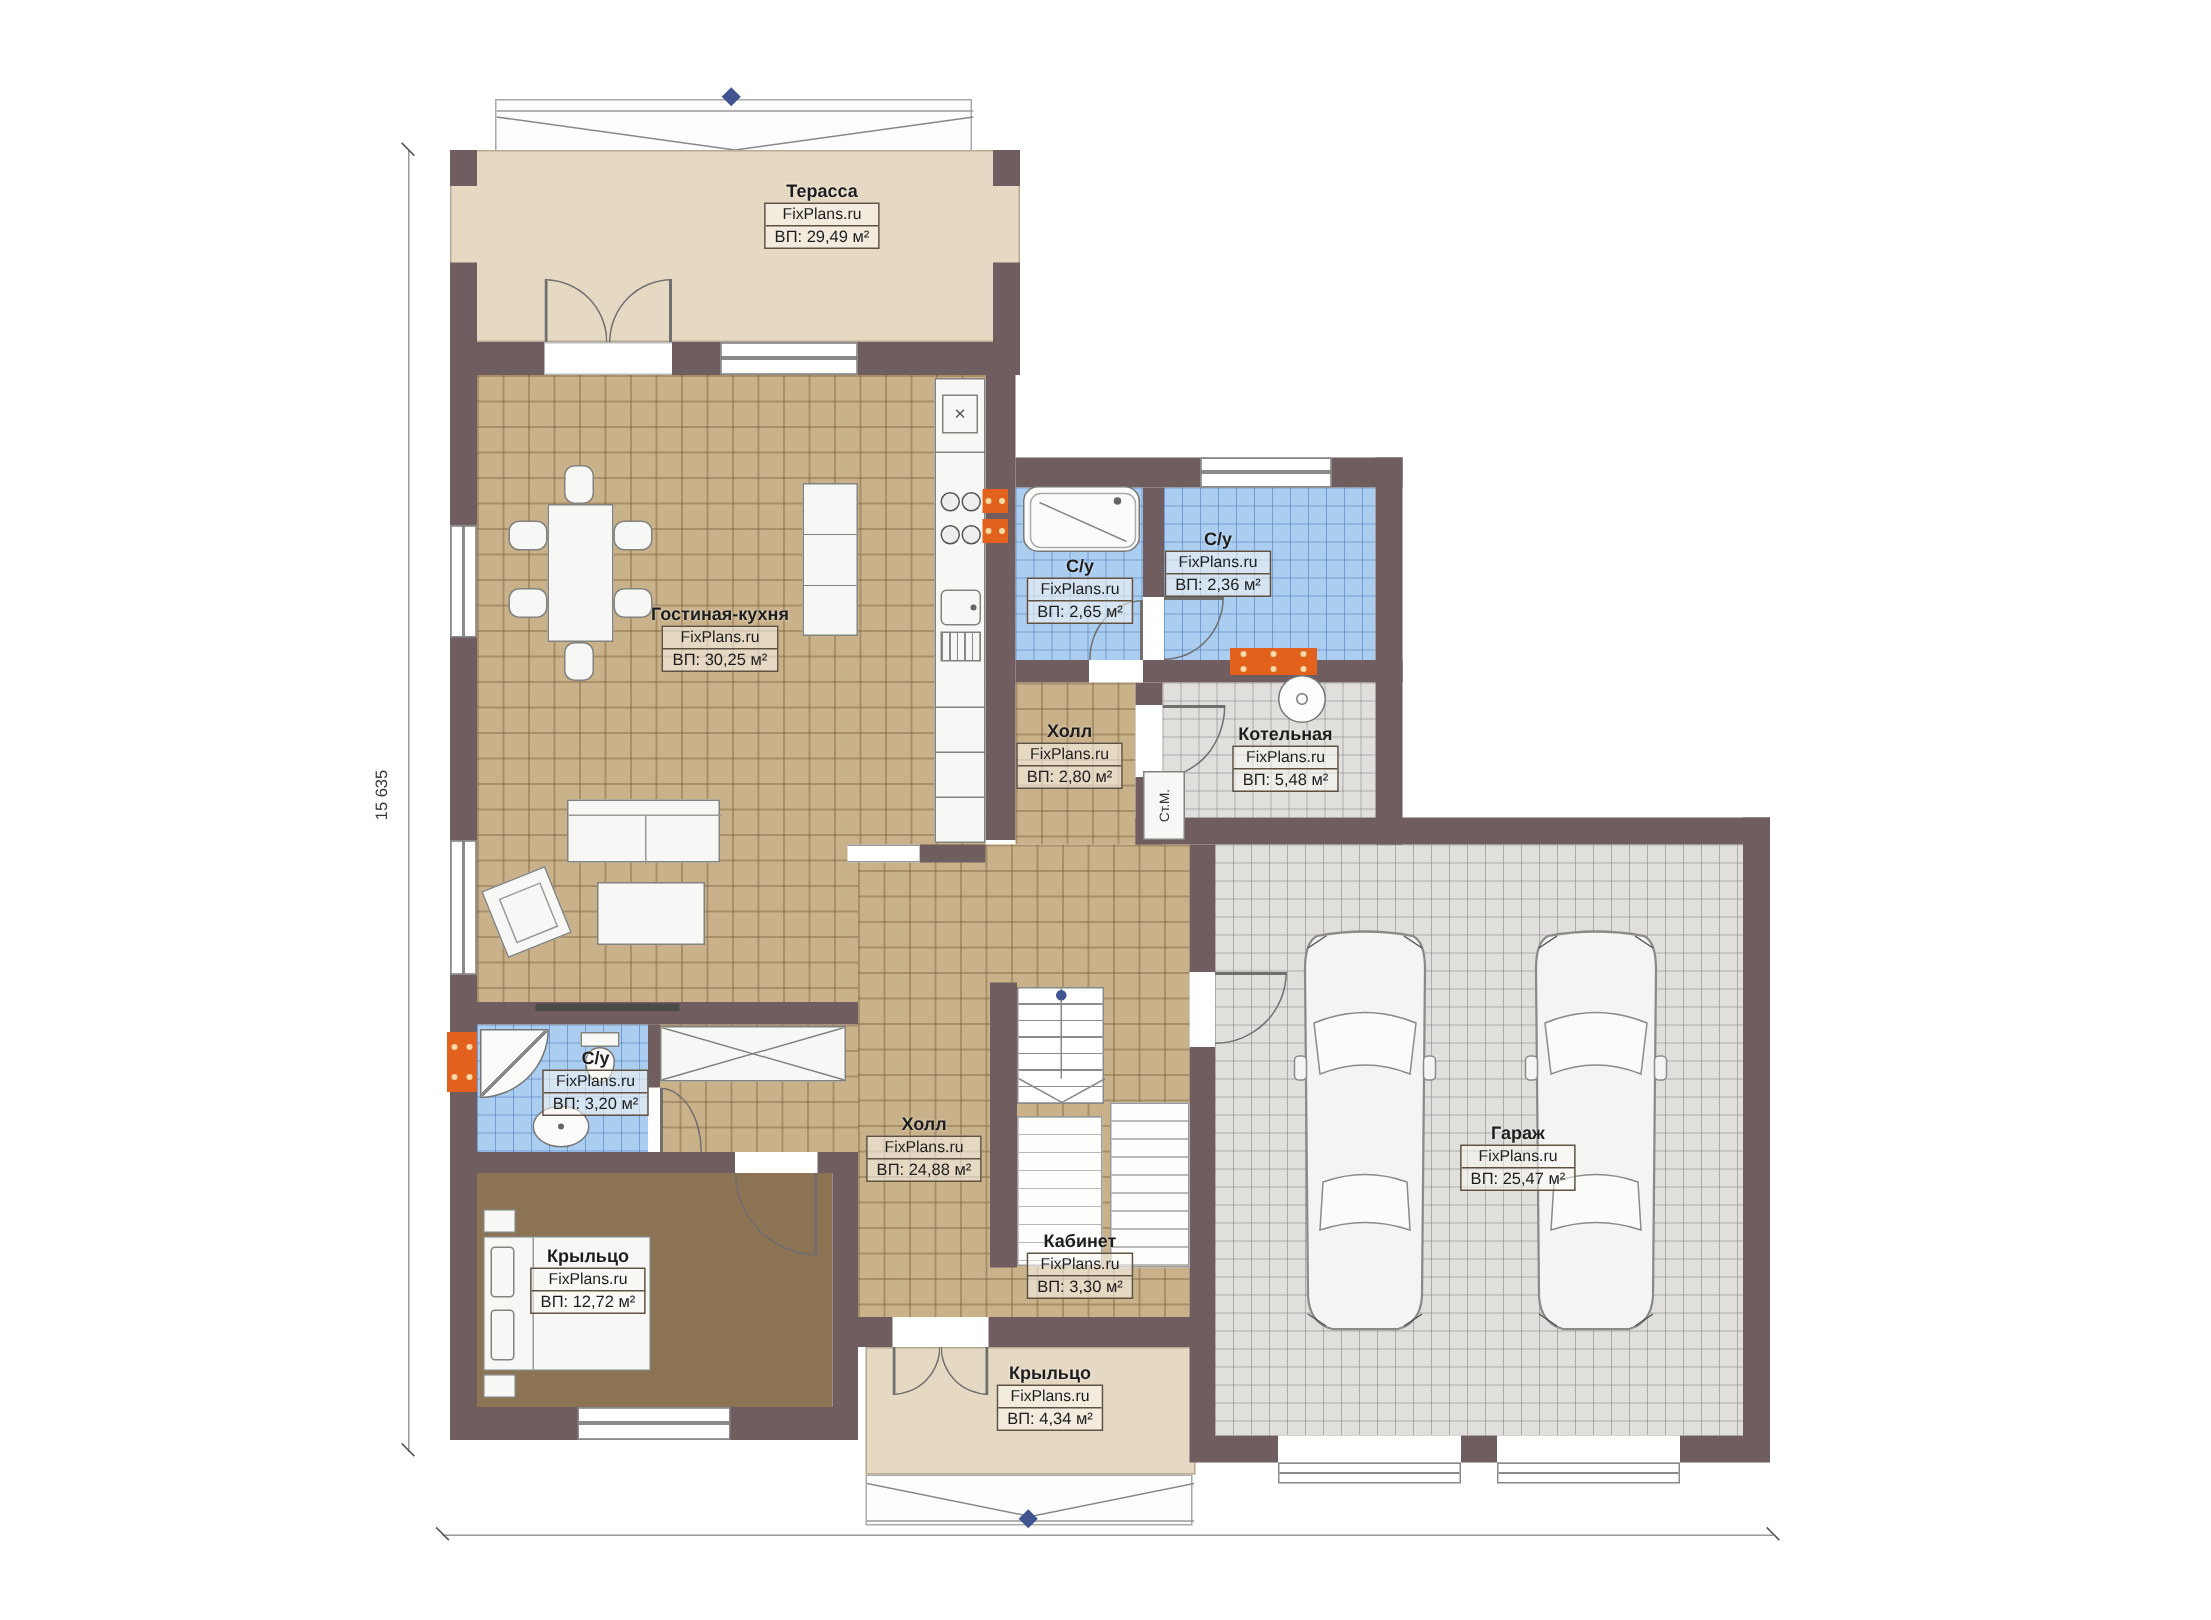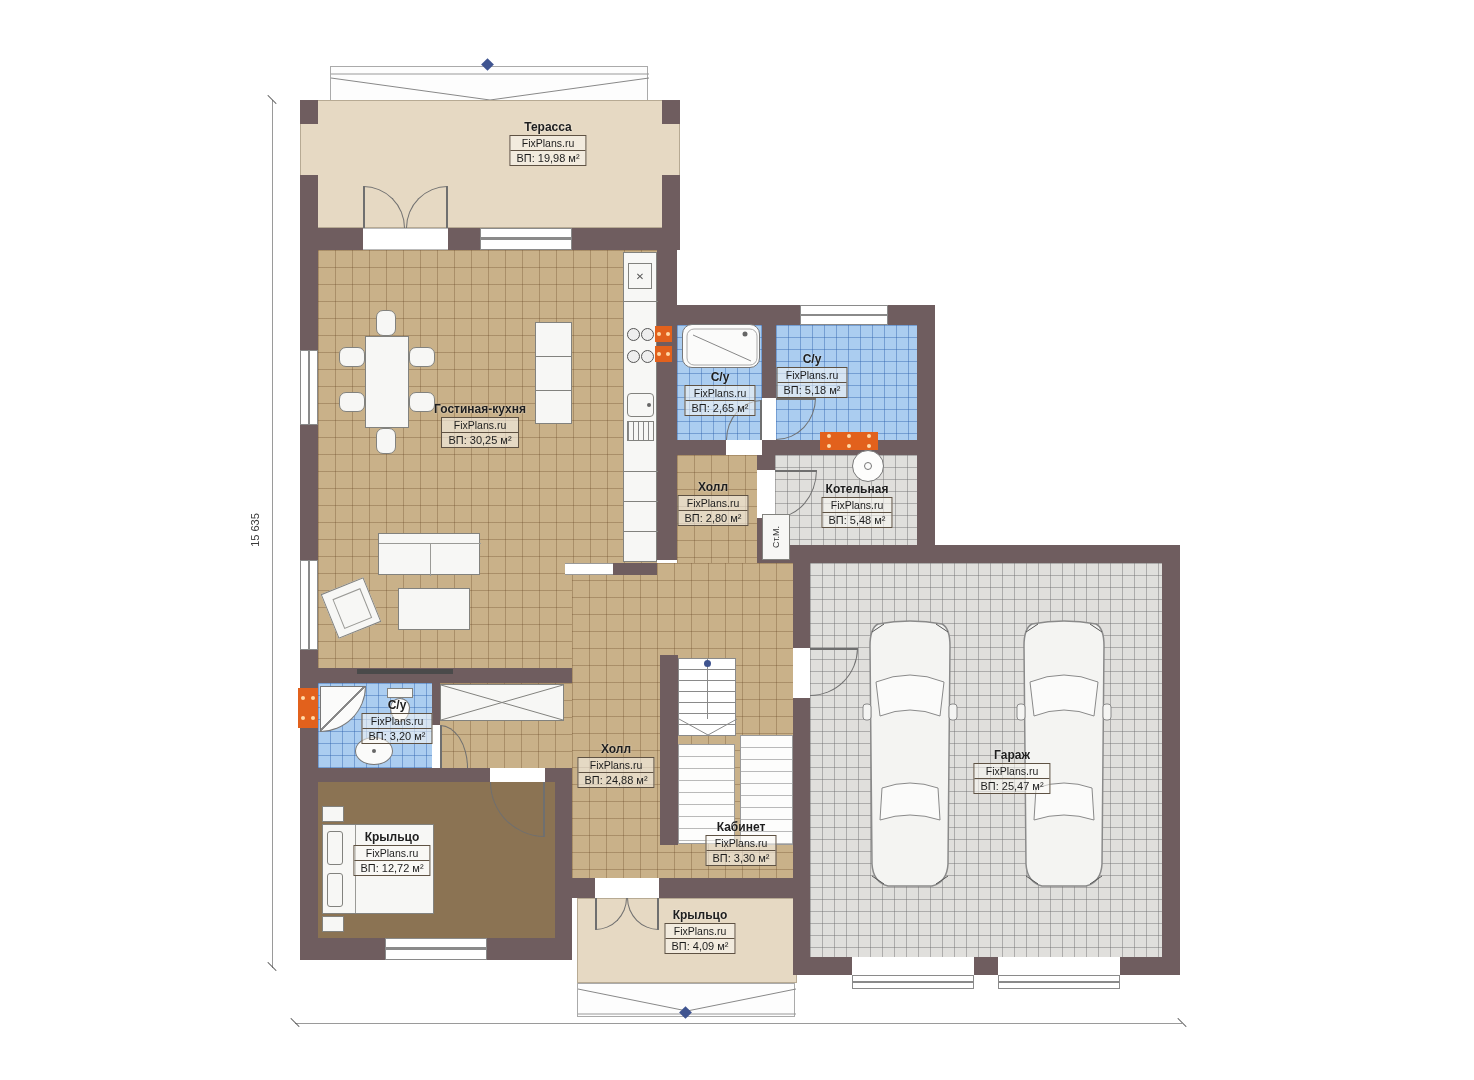--- a/index.html
+++ b/index.html
@@ -261,36 +261,36 @@
     <path d="M14,66 Q48,52 82,66 L78,100 Q48,88 18,100 Z" fill="#fbfbfa" stroke="#8a8a8a"></path>
     <path d="M20,172 Q48,162 76,172 L78,204 Q48,194 18,204 Z" fill="#fbfbfa" stroke="#8a8a8a"></path>
     <rect x="1" y="88" width="8" height="16" rx="3" fill="#f4f4f2" stroke="#8a8a8a"></rect>
     <rect x="87" y="88" width="8" height="16" rx="3" fill="#f4f4f2" stroke="#8a8a8a"></rect>
     <path d="M10,16 L22,8 M74,8 L86,16 M10,260 L22,268 M74,268 L86,260" stroke="#555" fill="none"></path>
   </svg>
 
   <div class="rlabel" style="left:548px;top:120px">
     <div class="rl-title">Терасса</div>
     <div class="rl-box"><div class="rl-row">FixPlans.ru</div>
-    <div class="rl-row rl-area">ВП: 19,98 м²</div></div>
+    <div class="rl-row rl-area">ВП: 29,49 м²</div></div>
   </div>
   <div class="rlabel" style="left:480px;top:402px">
     <div class="rl-title">Гостиная-кухня</div>
     <div class="rl-box"><div class="rl-row">FixPlans.ru</div>
     <div class="rl-row rl-area">ВП: 30,25 м²</div></div>
   </div>
   <div class="rlabel" style="left:720px;top:370px">
     <div class="rl-title">С/у</div>
     <div class="rl-box"><div class="rl-row">FixPlans.ru</div>
     <div class="rl-row rl-area">ВП: 2,65 м²</div></div>
   </div>
   <div class="rlabel" style="left:812px;top:352px">
     <div class="rl-title">С/у</div>
     <div class="rl-box"><div class="rl-row">FixPlans.ru</div>
-    <div class="rl-row rl-area">ВП: 5,18 м²</div></div>
+    <div class="rl-row rl-area">ВП: 2,36 м²</div></div>
   </div>
   <div class="rlabel" style="left:713px;top:480px">
     <div class="rl-title">Холл</div>
     <div class="rl-box"><div class="rl-row">FixPlans.ru</div>
     <div class="rl-row rl-area">ВП: 2,80 м²</div></div>
   </div>
   <div class="rlabel" style="left:857px;top:482px">
     <div class="rl-title">Котельная</div>
     <div class="rl-box"><div class="rl-row">FixPlans.ru</div>
     <div class="rl-row rl-area">ВП: 5,48 м²</div></div>
@@ -298,34 +298,34 @@
   <div class="rlabel" style="left:397px;top:698px">
     <div class="rl-title">С/у</div>
     <div class="rl-box"><div class="rl-row">FixPlans.ru</div>
     <div class="rl-row rl-area">ВП: 3,20 м²</div></div>
   </div>
   <div class="rlabel" style="left:616px;top:742px">
     <div class="rl-title">Холл</div>
     <div class="rl-box"><div class="rl-row">FixPlans.ru</div>
     <div class="rl-row rl-area">ВП: 24,88 м²</div></div>
   </div>
-  <div class="rlabel" style="left:741px;top:820px">
+  <div class="rlabel" style="left:720px;top:820px">
     <div class="rl-title">Кабинет</div>
     <div class="rl-box"><div class="rl-row">FixPlans.ru</div>
     <div class="rl-row rl-area">ВП: 3,30 м²</div></div>
   </div>
   <div class="rlabel" style="left:392px;top:830px">
     <div class="rl-title">Крыльцо</div>
     <div class="rl-box"><div class="rl-row">FixPlans.ru</div>
     <div class="rl-row rl-area">ВП: 12,72 м²</div></div>
   </div>
   <div class="rlabel" style="left:700px;top:908px">
     <div class="rl-title">Крыльцо</div>
     <div class="rl-box"><div class="rl-row">FixPlans.ru</div>
-    <div class="rl-row rl-area">ВП: 4,09 м²</div></div>
+    <div class="rl-row rl-area">ВП: 4,34 м²</div></div>
   </div>
   <div class="rlabel" style="left:1012px;top:748px">
     <div class="rl-title">Гараж</div>
     <div class="rl-box"><div class="rl-row">FixPlans.ru</div>
     <div class="rl-row rl-area">ВП: 25,47 м²</div></div>
   </div>
 
 </div>
 
 </body></html>

